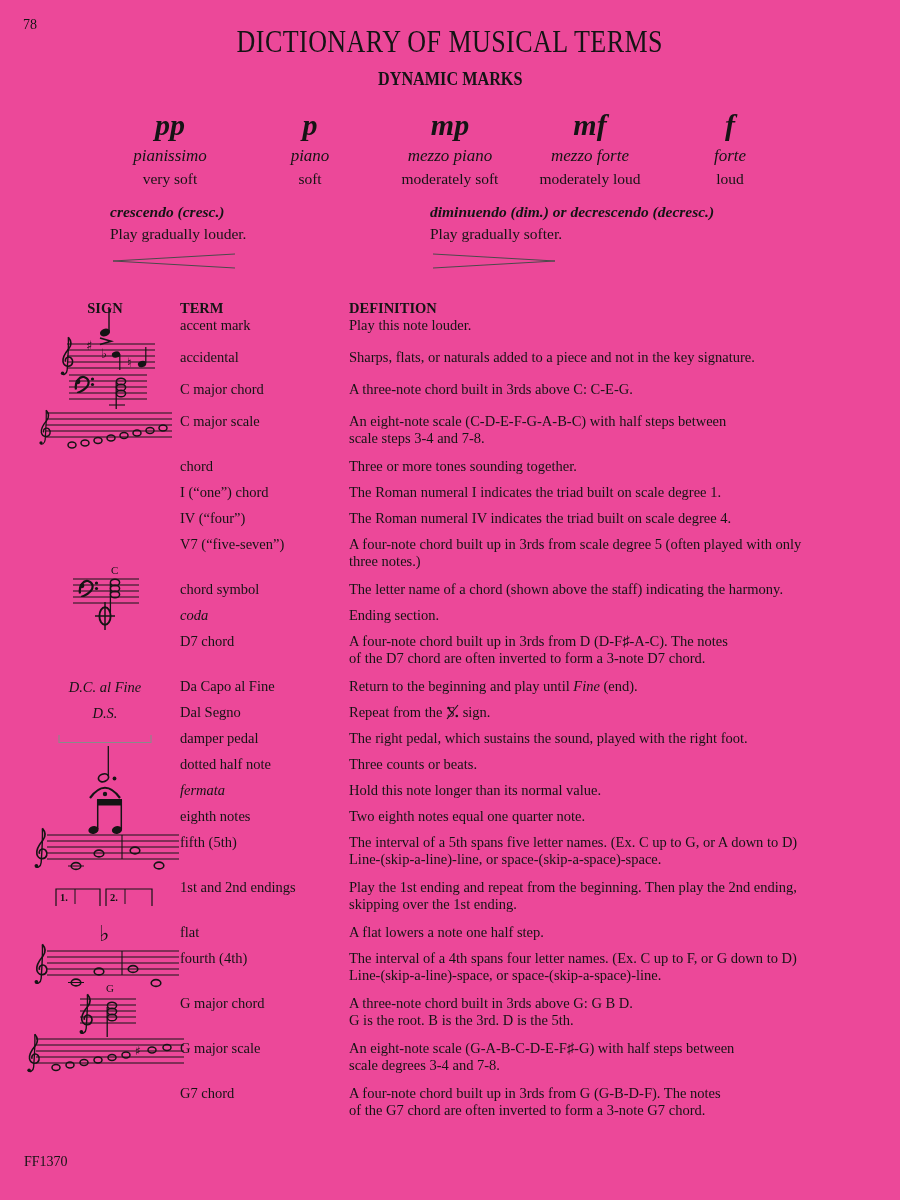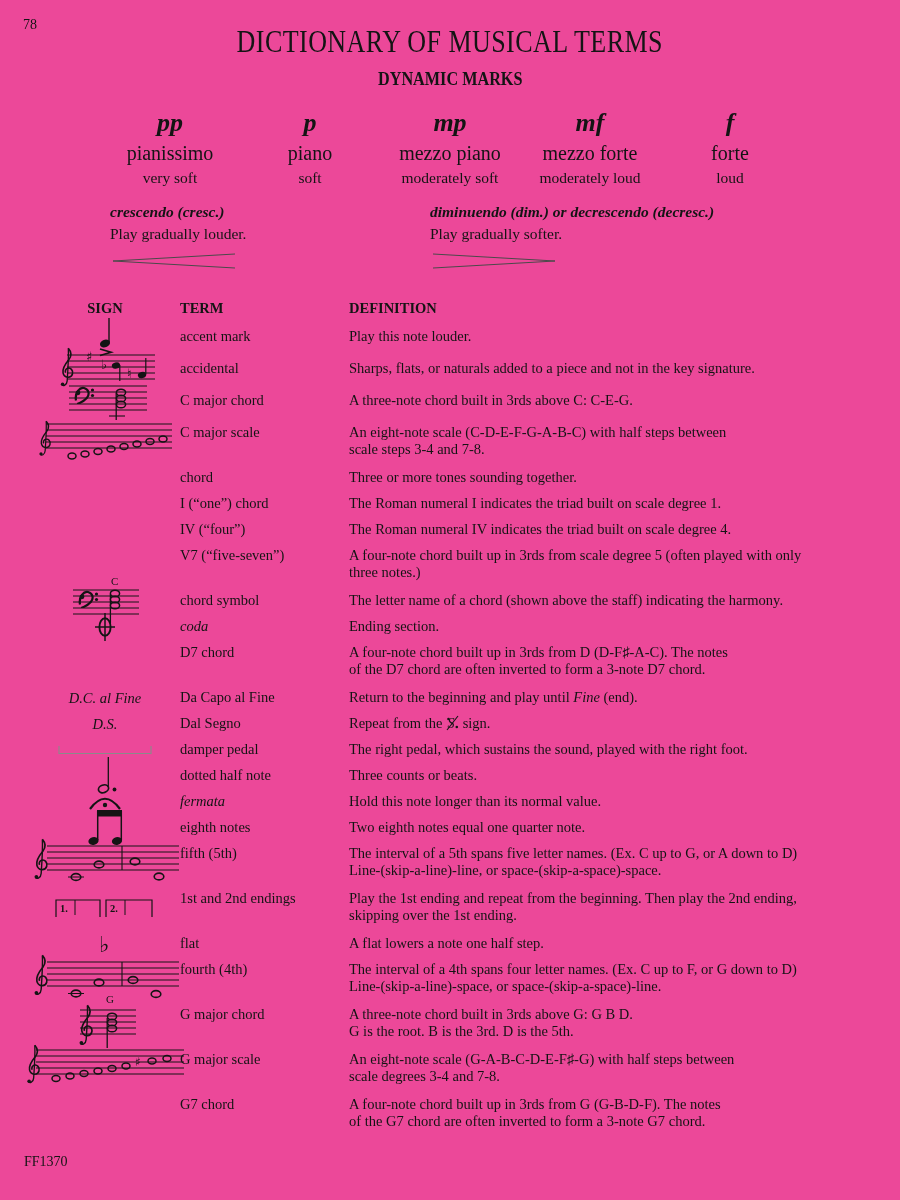--- a/index.html
+++ b/index.html
@@ -9,35 +9,35 @@
   
   .pageno{position:absolute;left:23px;top:17px;font-size:14px;}
   .title{position:absolute;left:0;top:26px;width:900px;text-align:center;font-weight:normal;font-size:31px;line-height:1.0;}
   .title .squeeze{display:inline-block;transform:scaleX(.84);transform-origin:center;letter-spacing:.5px;}
   .subtitle{position:absolute;left:0;top:69px;width:900px;text-align:center;font-weight:bold;font-size:18px;}
   .subtitle .squeeze{display:inline-block;transform:scaleX(.9);transform-origin:center;}
 
   
   .dyn{position:absolute;left:100px;top:109px;width:700px;display:flex;}
   .dyn-col{width:140px;text-align:center;}
-  .dyn-sym{font-size:26px;font-weight:bold;font-style:italic;line-height:1.05;}
-  .dyn-name{font-size:20px;margin-top:5px;line-height:1.2;}
+  .dyn-sym{font-size:30px;font-weight:bold;font-style:italic;line-height:1.05;}
+  .dyn-name{font-style:italic;font-size:17px;margin-top:5px;line-height:1.2;}
   .dyn-mean{font-size:15.5px;margin-top:4px;line-height:1.2;}
 
   
   .grad{position:absolute;top:202px;}
   .grad.left{left:110px;width:300px;}
   .grad.right{left:430px;width:360px;}
   .grad-label{font-weight:bold;font-style:italic;font-size:15.5px;line-height:1.25;}
   .grad-desc{font-size:15.5px;margin-top:3px;line-height:1.25;}
   .grad-sign{margin-top:7px;}
 
   
   .dict{position:absolute;left:30px;top:300px;width:852px;}
-  .thead{display:flex;font-weight:bold;font-size:14.5px;line-height:17px;margin-bottom:11px;}
+  .thead{display:flex;font-weight:bold;font-size:14.5px;line-height:17px;}
   .row{display:flex;font-size:14.5px;line-height:17px;margin-bottom:9px;}
   .row.sp{margin-bottom:15px;}
   .row.d2{margin-bottom:11px;}
   .c-sign{width:150px;flex:none;position:relative;}
   .c-sign>*{position:absolute;top:50%;left:50%;transform:translate(-50%,-50%);}
   .c-term{width:169px;flex:none;font-weight:normal;}
   .c-def{width:533px;flex:none;white-space:pre-wrap;}
   .h-sign{width:150px;flex:none;text-align:center;}
   .h-term{width:169px;flex:none;}
   .h-def{width:533px;flex:none;}

